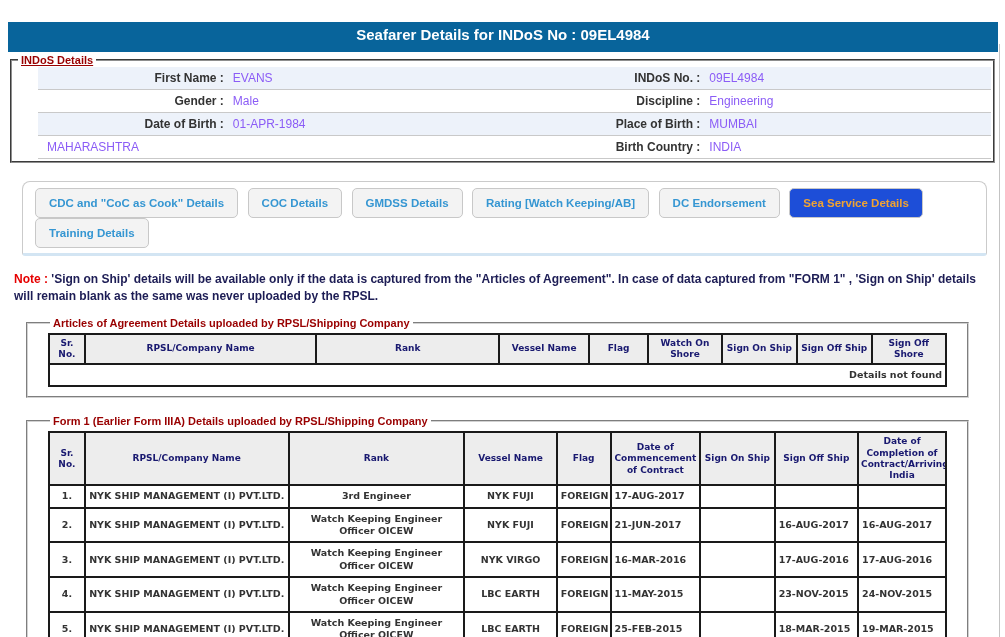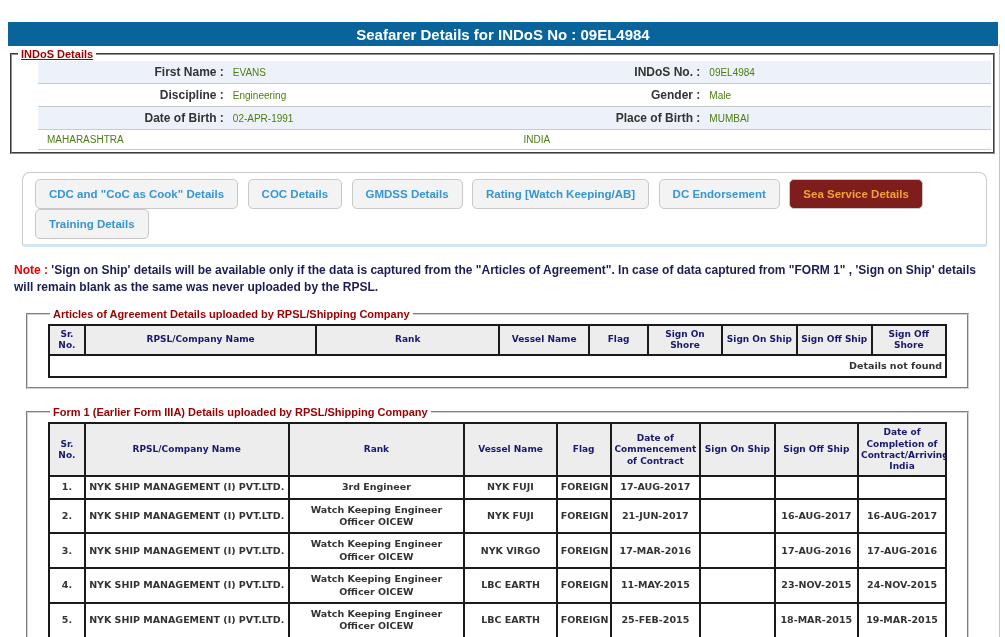--- a/index.html
+++ b/index.html
@@ -9,57 +9,57 @@
   }
   *{box-sizing:border-box;}
   html,body{margin:0;padding:0;}
   body{width:1005px;height:637px;overflow:hidden;background:#ffffff;
        font-family:"Liberation Sans",sans-serif;position:relative;}
   .page{width:1005px;height:637px;position:relative;}
   .right-line{position:absolute;top:22px;right:5px;bottom:0;width:1px;background:#c3c3c3;}
 
   
   .titlebar{margin:22px 7px 0 8px;background:var(--titlebar-bg);color:#ffffff;
-    text-align:center;font-weight:bold;font-size:15px;padding:4px 0 3px;}
+    text-align:center;font-weight:bold;font-size:15px;padding:4px 0 9px;}
 
   
   fieldset.indos{margin:2px 10px 0 10px;border:2px groove #8f8f8f;padding:1px 2px 2px;}
   fieldset.indos legend{color:var(--legend-color);font-weight:bold;font-size:11px;margin-left:4px;padding:0 3px;text-decoration:underline;}
   .indos-row{display:flex;border-bottom:1px solid #c9c9c9;margin-left:24px;}
   .indos-row:nth-child(odd){background:var(--row-alt-bg);}
   .indos-half{width:50%;display:flex;align-items:center;}
   .indos-lbl{width:39%;text-align:right;font-weight:bold;color:#333;font-size:12px;padding:4px 0;}
-  .indos-val{color:#4d7c0f;font-size:10px;padding:4px 0 4px 9px;}
+  .indos-val{color:#8b5cf6;font-size:12px;padding:4px 0 4px 9px;}
 
   
   .tabs-wrap{margin:18px 18px 0 22px;border:1px solid #cbcbcb;border-bottom:3px solid #d3e5f3;
     border-radius:8px 8px 3px 3px;padding:6px 6px 5px 12px;background:#fff;}
   .tab{display:inline-block;background:#f3f3f3;border:1px solid #c8c8c8;border-radius:5px;
     color:var(--tab-text);font-weight:bold;font-size:11.5px;padding:8px 13px;margin-right:5px;
     font-family:"Liberation Sans",sans-serif;cursor:pointer;}
-  .tab.active{background:#7f1d1d;color:var(--active-tab-text);}
+  .tab.active{background:#1d4ed8;color:var(--active-tab-text);}
 
   
   .note{margin:15px 12px 0 14px;font-size:12px;font-weight:bold;color:var(--note-text);
     line-height:1.4;font-family:"Liberation Sans",sans-serif;}
   .note-prefix{color:var(--alert-red);text-align:right;}
 
   
   fieldset.data-fs{margin:12px 36px 0 26px;border:2px groove #d2d2d2;padding:4px 20px 9px;}
   fieldset.data-fs legend{color:var(--legend-color);font-weight:bold;font-size:11px;padding:0 3px;margin-left:2px;}
   fieldset.form1{margin-top:17px;}
   table.grid{width:100%;border-collapse:collapse;table-layout:fixed;font-family:"DejaVu Sans",sans-serif;}
   table.grid th,table.grid td{border:2px solid #1a1a1a;overflow:hidden;}
   table.grid th{background:#ededed;color:var(--header-text);font-weight:bold;font-size:9px;
     text-align:center;padding:3px 2px;line-height:1.25;vertical-align:middle;}
   table.grid td{font-size:9.5px;font-weight:bold;color:var(--cell-text);padding:4px 3px;
     line-height:1.3;vertical-align:middle;}
   td.c-srno{text-align:center;}
   td.c-left{text-align:center;padding-left:6px;}
-  td.c-center{text-align:center;}
+  td.c-center{}
   td.empty-msg{text-align:right;color:var(--alert-red);font-size:11.5px;font-weight:bold;padding:3px;}
 </style>
 </head>
 <body>
 
 <div class="page">
 
   <div class="titlebar">Seafarer Details for INDoS No : 09EL4984</div>
 
   <fieldset class="indos">
@@ -71,45 +71,46 @@
       <span class="indos-val">EVANS</span>
     </div>
     <div class="indos-half">
       <span class="indos-lbl">INDoS No. :</span>
       <span class="indos-val">09EL4984</span>
     </div>
   </div>
 
   <div class="indos-row">
     <div class="indos-half">
+      <span class="indos-lbl">Gender :</span>
+      <span class="indos-val">Male</span>
+    </div>
+    <div class="indos-half">
       <span class="indos-lbl">Discipline :</span>
       <span class="indos-val">Engineering</span>
     </div>
-    <div class="indos-half">
-      <span class="indos-lbl">Gender :</span>
-      <span class="indos-val">Male</span>
-    </div>
   </div>
 
   <div class="indos-row">
     <div class="indos-half">
       <span class="indos-lbl">Date of Birth :</span>
-      <span class="indos-val">02-APR-1991</span>
+      <span class="indos-val">01-APR-1984</span>
     </div>
     <div class="indos-half">
       <span class="indos-lbl">Place of Birth :</span>
       <span class="indos-val">MUMBAI</span>
     </div>
   </div>
 
   <div class="indos-row">
     <div class="indos-half">
       <span class="indos-val">MAHARASHTRA</span>
     </div>
     <div class="indos-half">
+      <span class="indos-lbl">Birth Country :</span>
       <span class="indos-val">INDIA</span>
     </div>
   </div>
 </div>
   </fieldset>
 
   <div class="tabs-wrap">
   <button class="tab"><span>CDC and "CoC as Cook" Details</span></button>
 
   <button class="tab"><span>COC Details</span></button>
@@ -148,21 +149,21 @@
   <th>Sr. No.</th>
 
   <th>RPSL/Company Name</th>
 
   <th>Rank</th>
 
   <th>Vessel Name</th>
 
   <th>Flag</th>
 
-  <th>Sign On Shore</th>
+  <th>Watch On Shore</th>
 
   <th>Sign On Ship</th>
 
   <th>Sign Off Ship</th>
 
   <th>Sign Off Shore</th>
 </tr>
           </thead>
         <tbody>
           <tr>
@@ -231,21 +232,21 @@
     <td class="c-center">16-AUG-2017</td>
     <td class="c-center">16-AUG-2017</td>
   </tr>
 
   <tr>
     <td class="c-srno">3.</td>
     <td class="c-left">NYK SHIP MANAGEMENT (I) PVT.LTD.</td>
     <td class="c-left">Watch Keeping Engineer Officer OICEW</td>
     <td class="c-left">NYK VIRGO</td>
     <td class="c-center">FOREIGN</td>
-    <td class="c-center">17-MAR-2016</td>
+    <td class="c-center">16-MAR-2016</td>
     <td class="c-center"></td>
     <td class="c-center">17-AUG-2016</td>
     <td class="c-center">17-AUG-2016</td>
   </tr>
 
   <tr>
     <td class="c-srno">4.</td>
     <td class="c-left">NYK SHIP MANAGEMENT (I) PVT.LTD.</td>
     <td class="c-left">Watch Keeping Engineer Officer OICEW</td>
     <td class="c-left">LBC EARTH</td>

